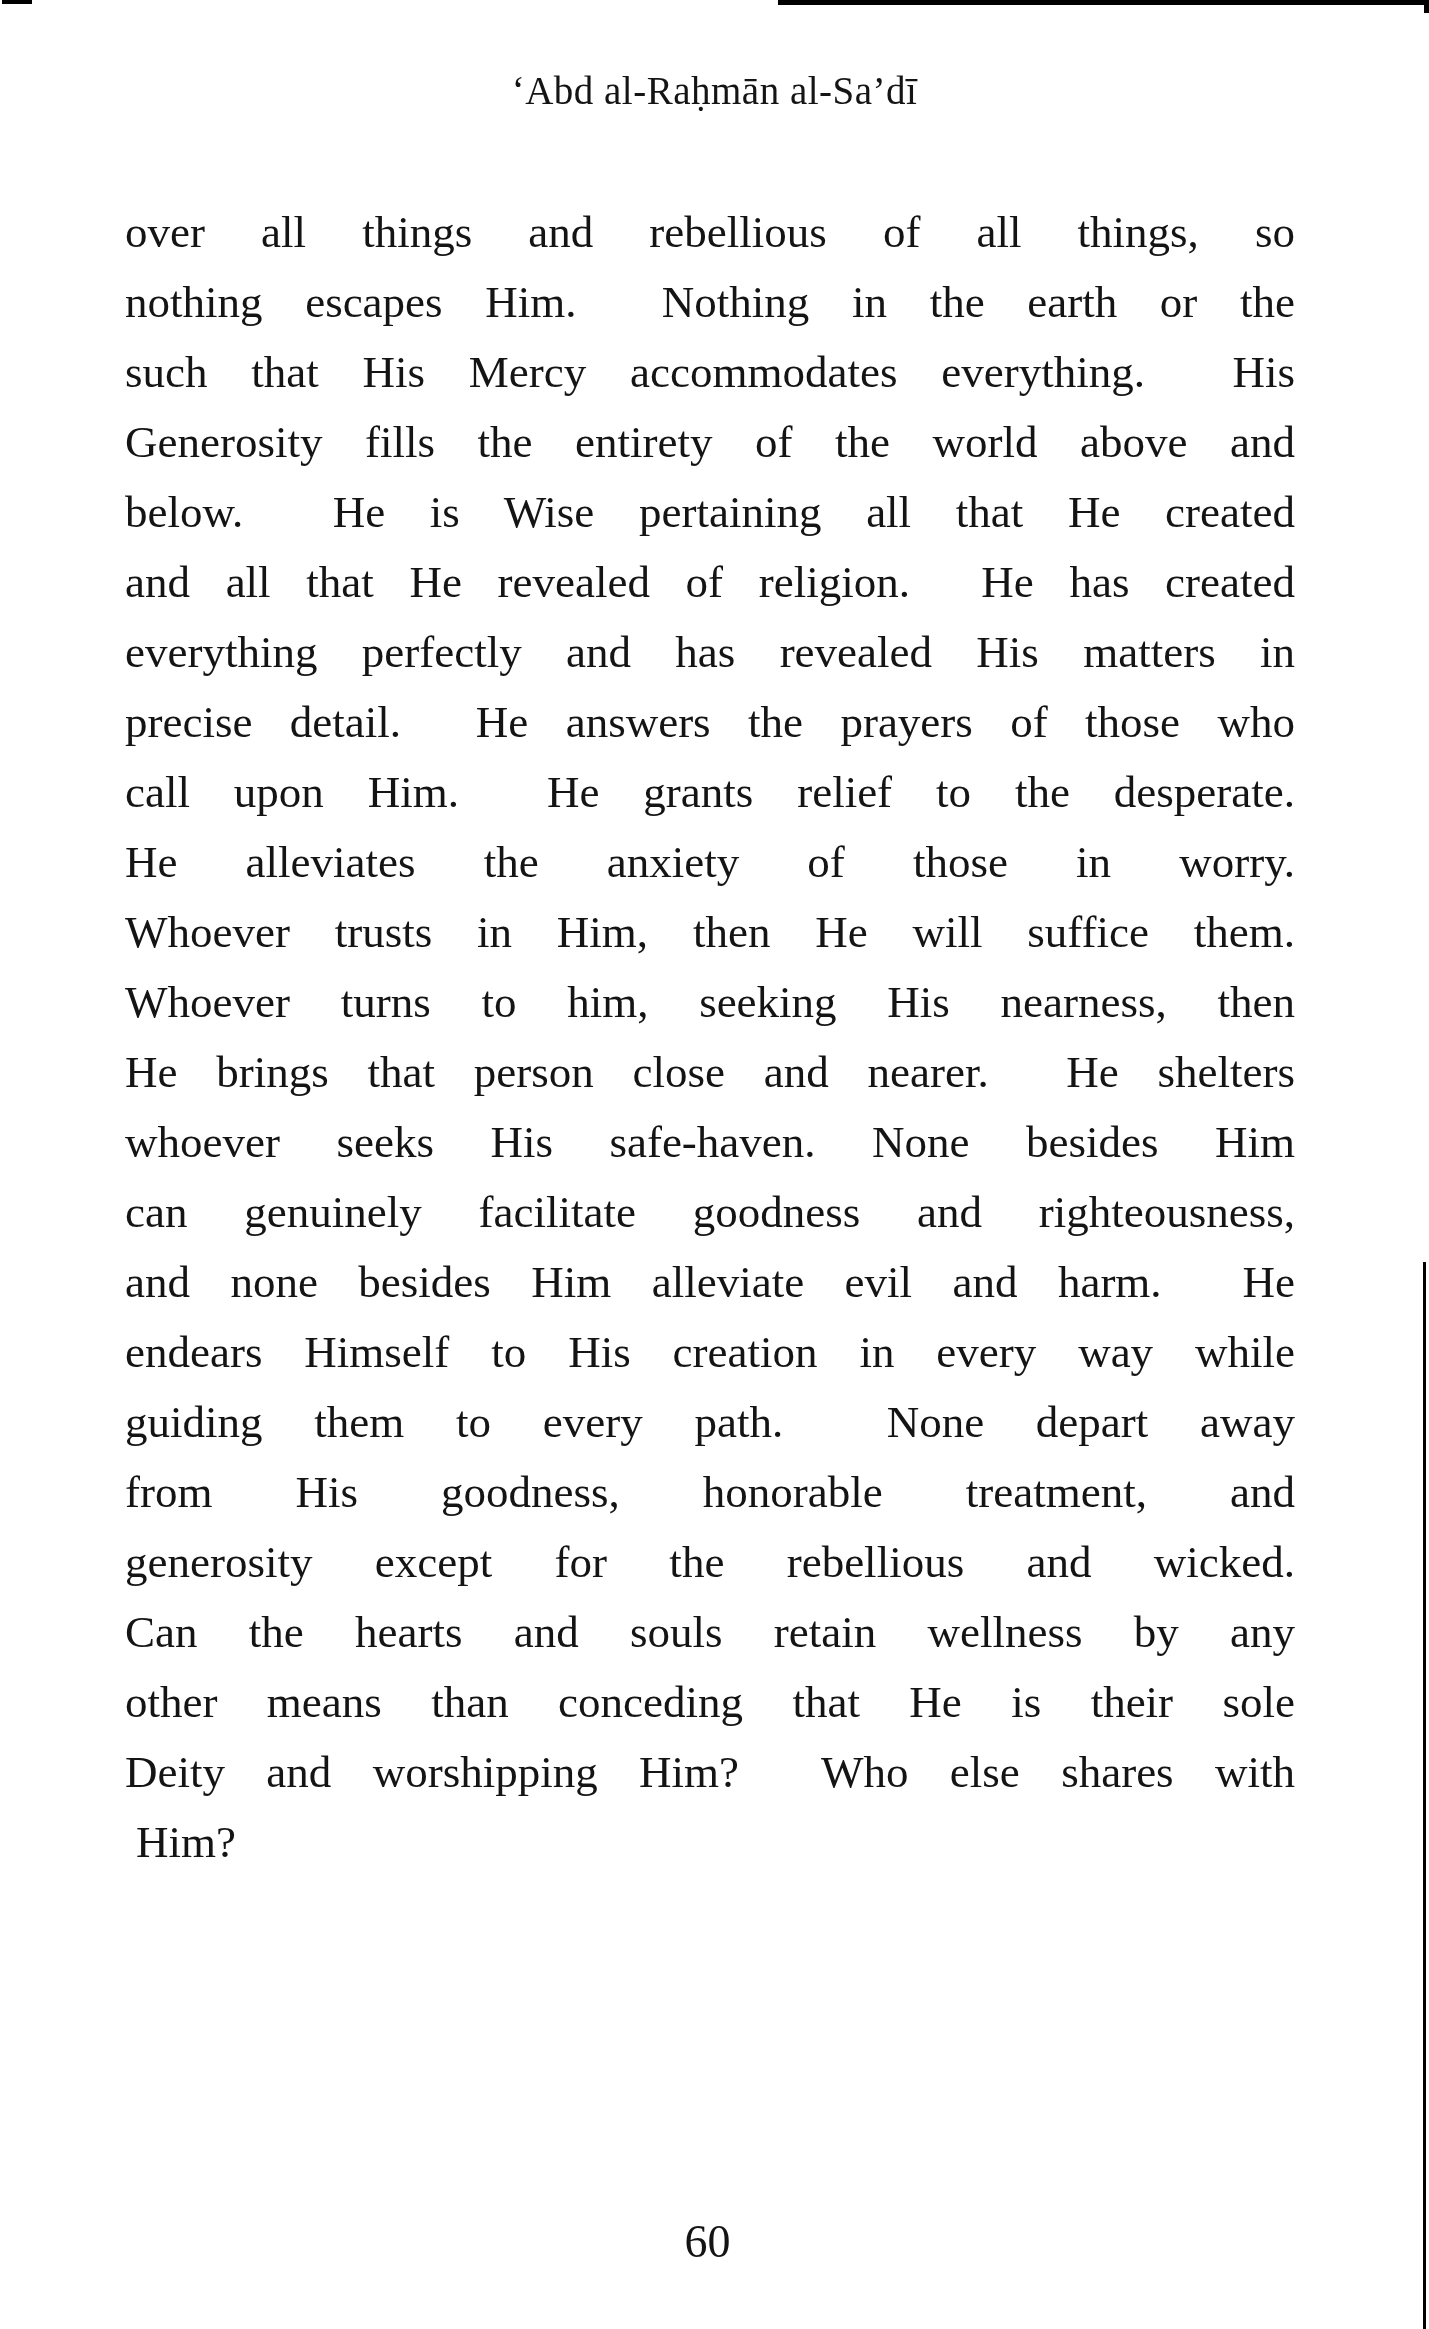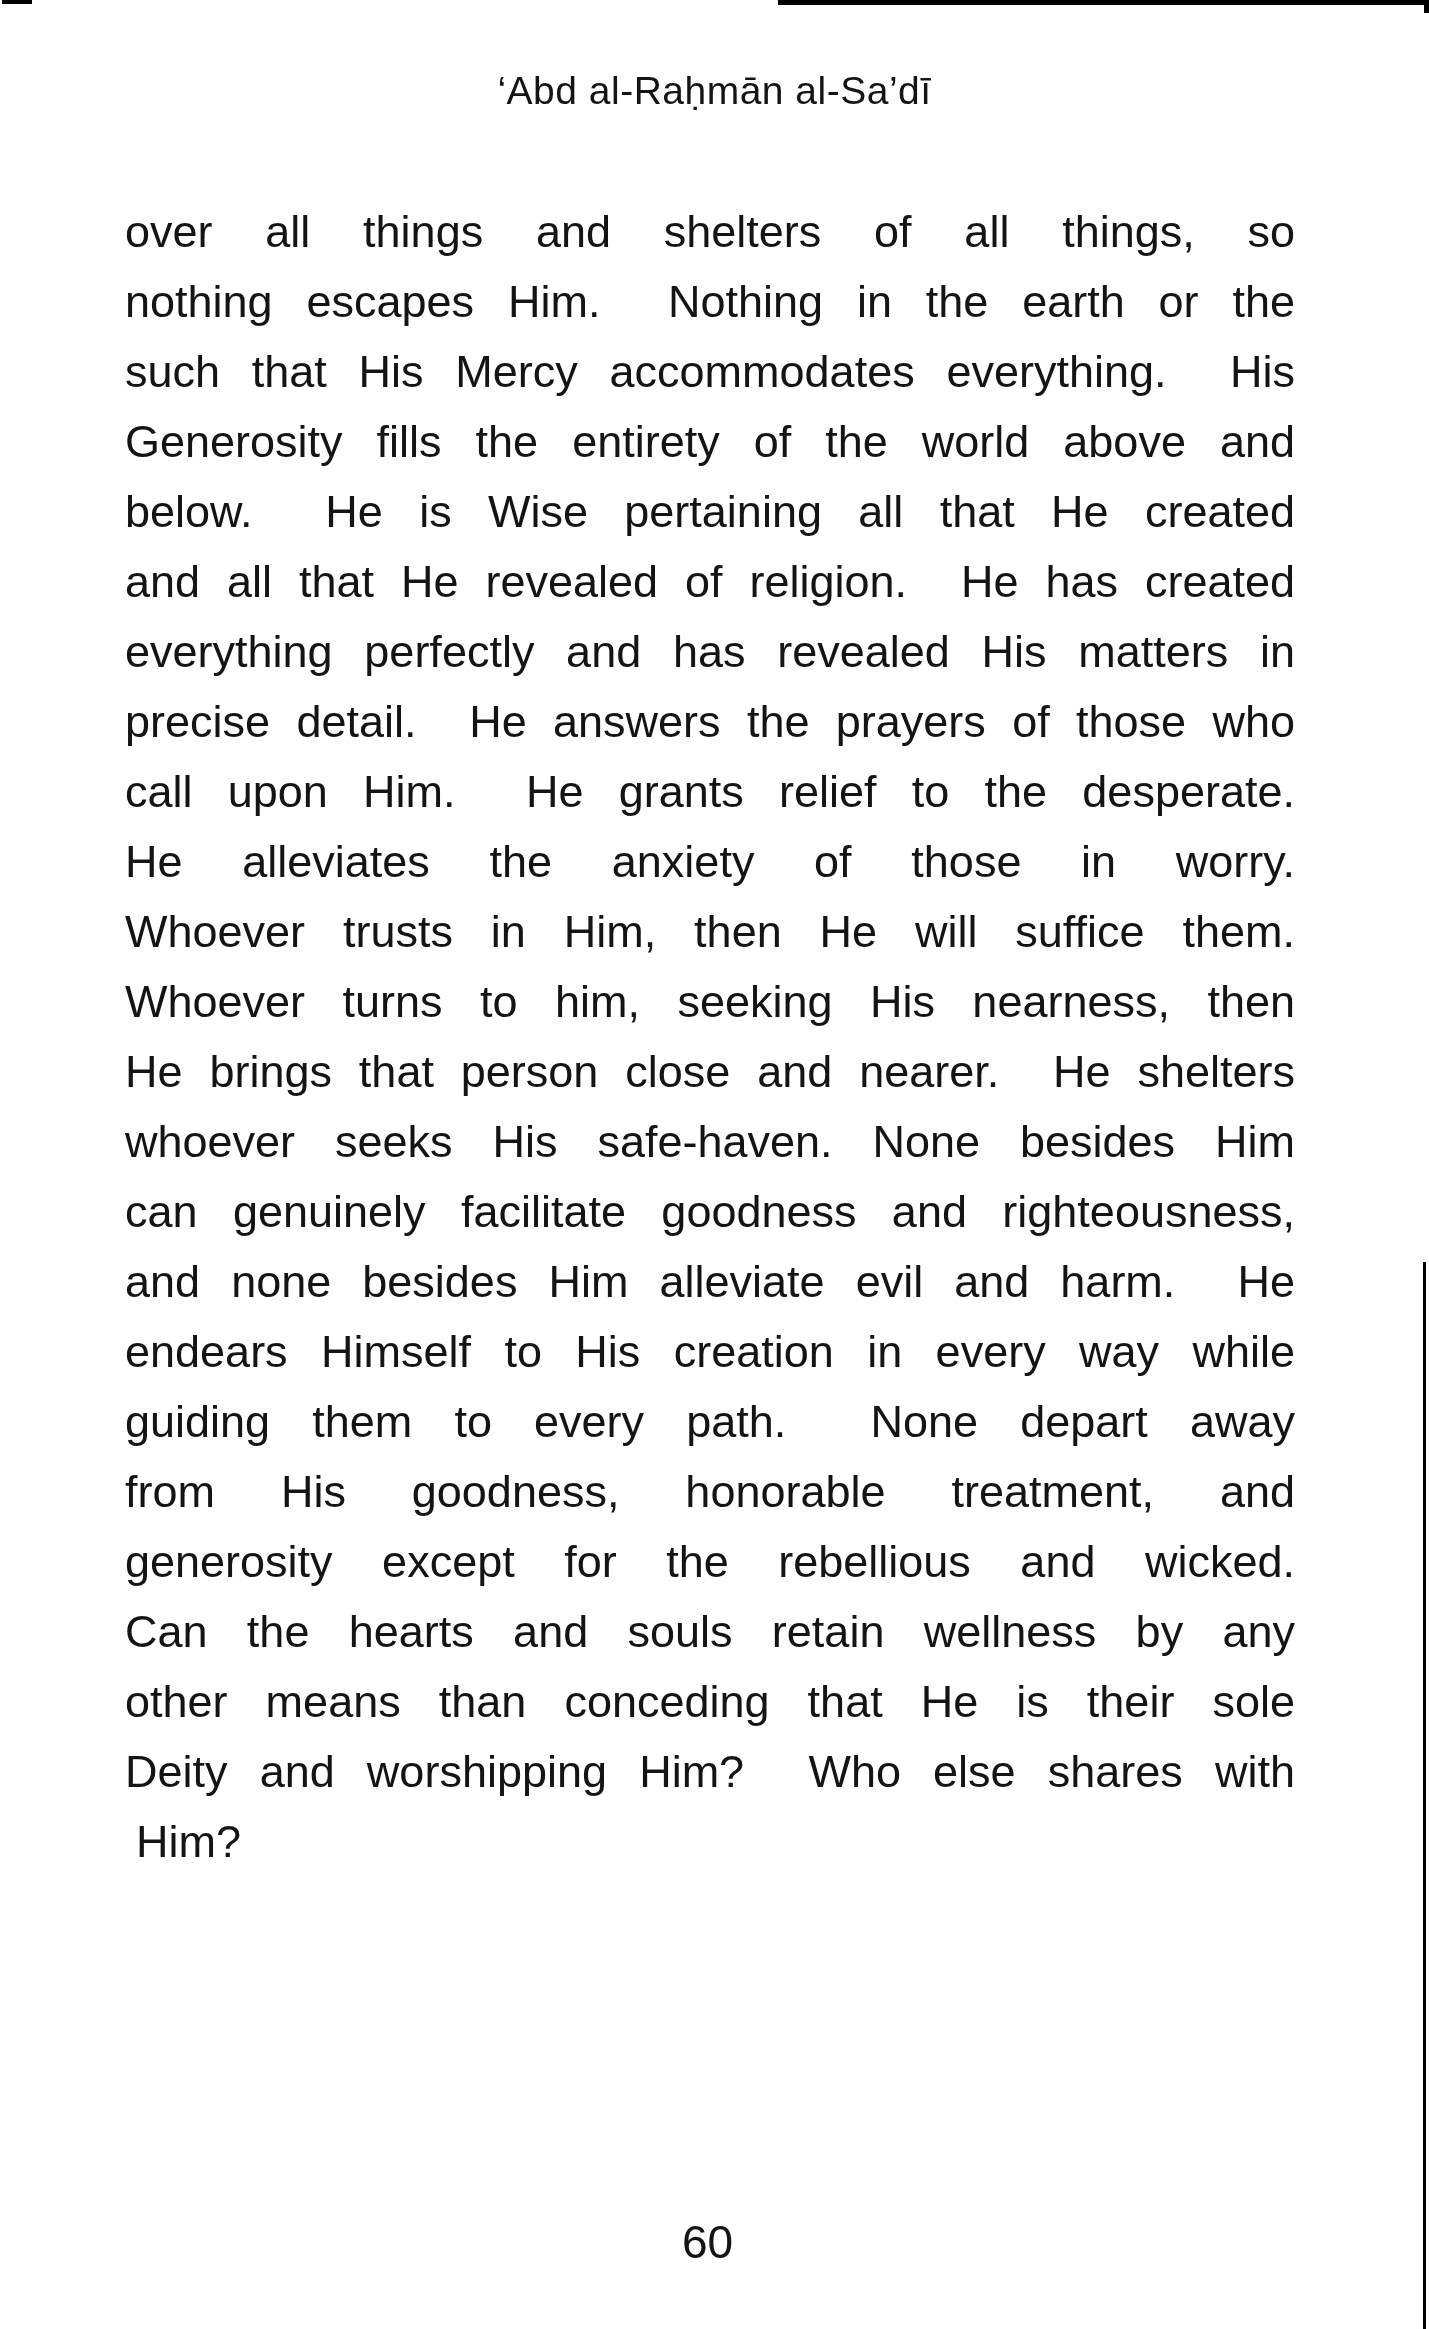--- a/index.html
+++ b/index.html
@@ -6,21 +6,21 @@
     margin: 0;
     padding: 0;
     background: #ffffff;
   }
   .page {
     position: relative;
     width: 1429px;
     height: 2329px;
     background: #ffffff;
     overflow: hidden;
-    font-family: Liberation Sans, sans-serif;
+    font-family: Liberation Serif, serif;
     color: #141414;
   }
 
   
   .artifact { position: absolute; background: #000; }
   .top-left-mark  { left: 2px;    top: 0;      width: 30px;  height: 4px; }
   .top-bar        { left: 778px;  top: 0;      width: 651px; height: 5px; }
   .top-right-tick { left: 1424px; top: 0;      width: 5px;   height: 13px; }
   .right-line     { left: 1423px; top: 1262px; width: 3px;   height: 1067px; }
 
@@ -77,21 +77,21 @@
 <div class="page">
 
   <div class="artifact top-left-mark"></div>
   <div class="artifact top-bar"></div>
   <div class="artifact top-right-tick"></div>
   <div class="artifact right-line"></div>
 
   <div class="running-head">‘Abd al-Raḥmān al-Sa’dī</div>
 
   <div class="body-text" id="body-lines">
-      <div class="line">over all things and shelters of all things, so</div>
+      <div class="line">over all things and rebellious of all things, so</div>
       <div class="line">nothing escapes Him.&nbsp; Nothing in the earth or the</div>
       <div class="line">such that His Mercy accommodates everything.&nbsp; His</div>
       <div class="line">Generosity fills the entirety of the world above and</div>
       <div class="line">below.&nbsp; He is Wise pertaining all that He created</div>
       <div class="line">and all that He revealed of religion.&nbsp; He has created</div>
       <div class="line">everything perfectly and has revealed His matters in</div>
       <div class="line">precise detail.&nbsp; He answers the prayers of those who</div>
       <div class="line">call upon Him.&nbsp; He grants relief to the desperate.</div>
       <div class="line">He alleviates the anxiety of those in worry.</div>
       <div class="line">Whoever trusts in Him, then He will suffice them.</div>

